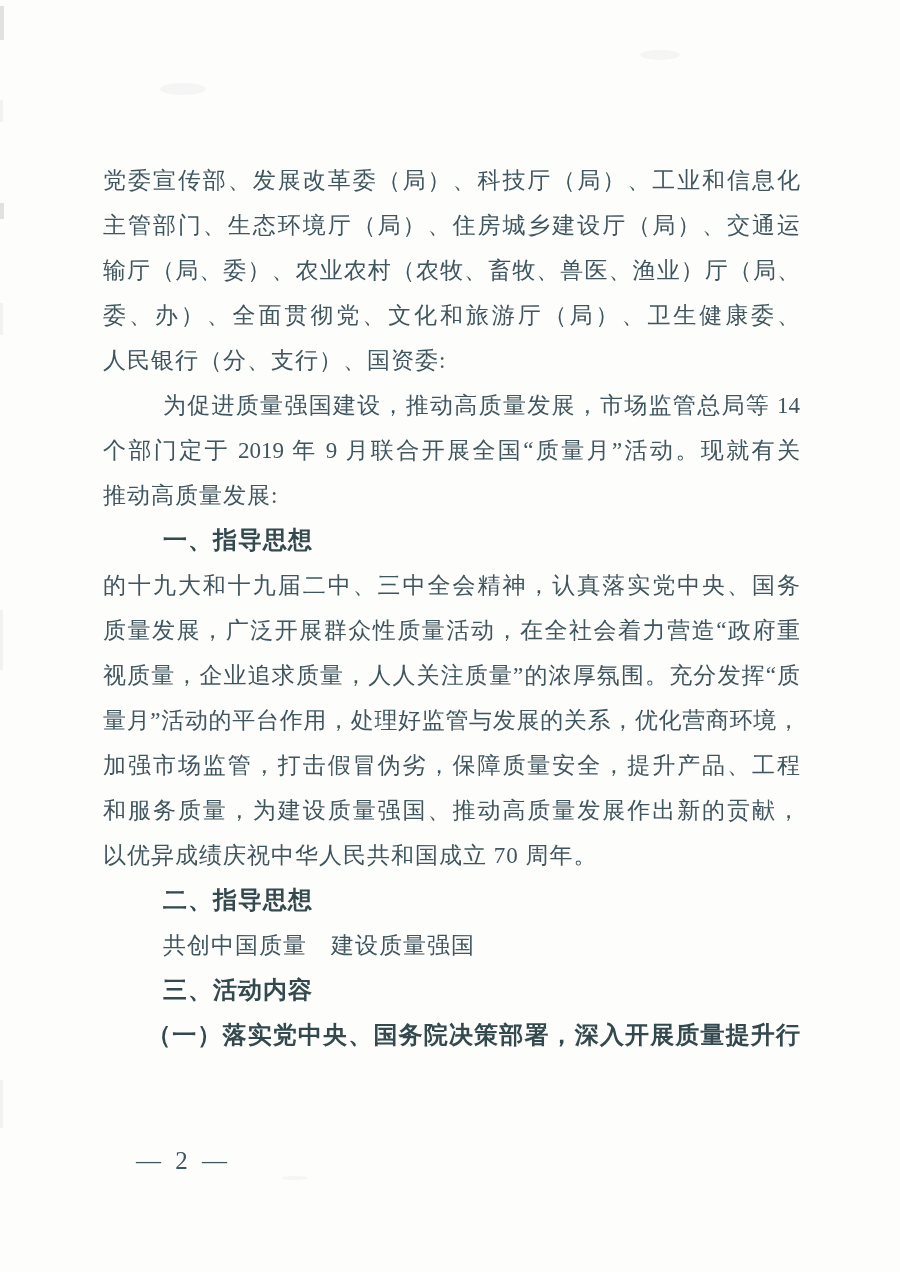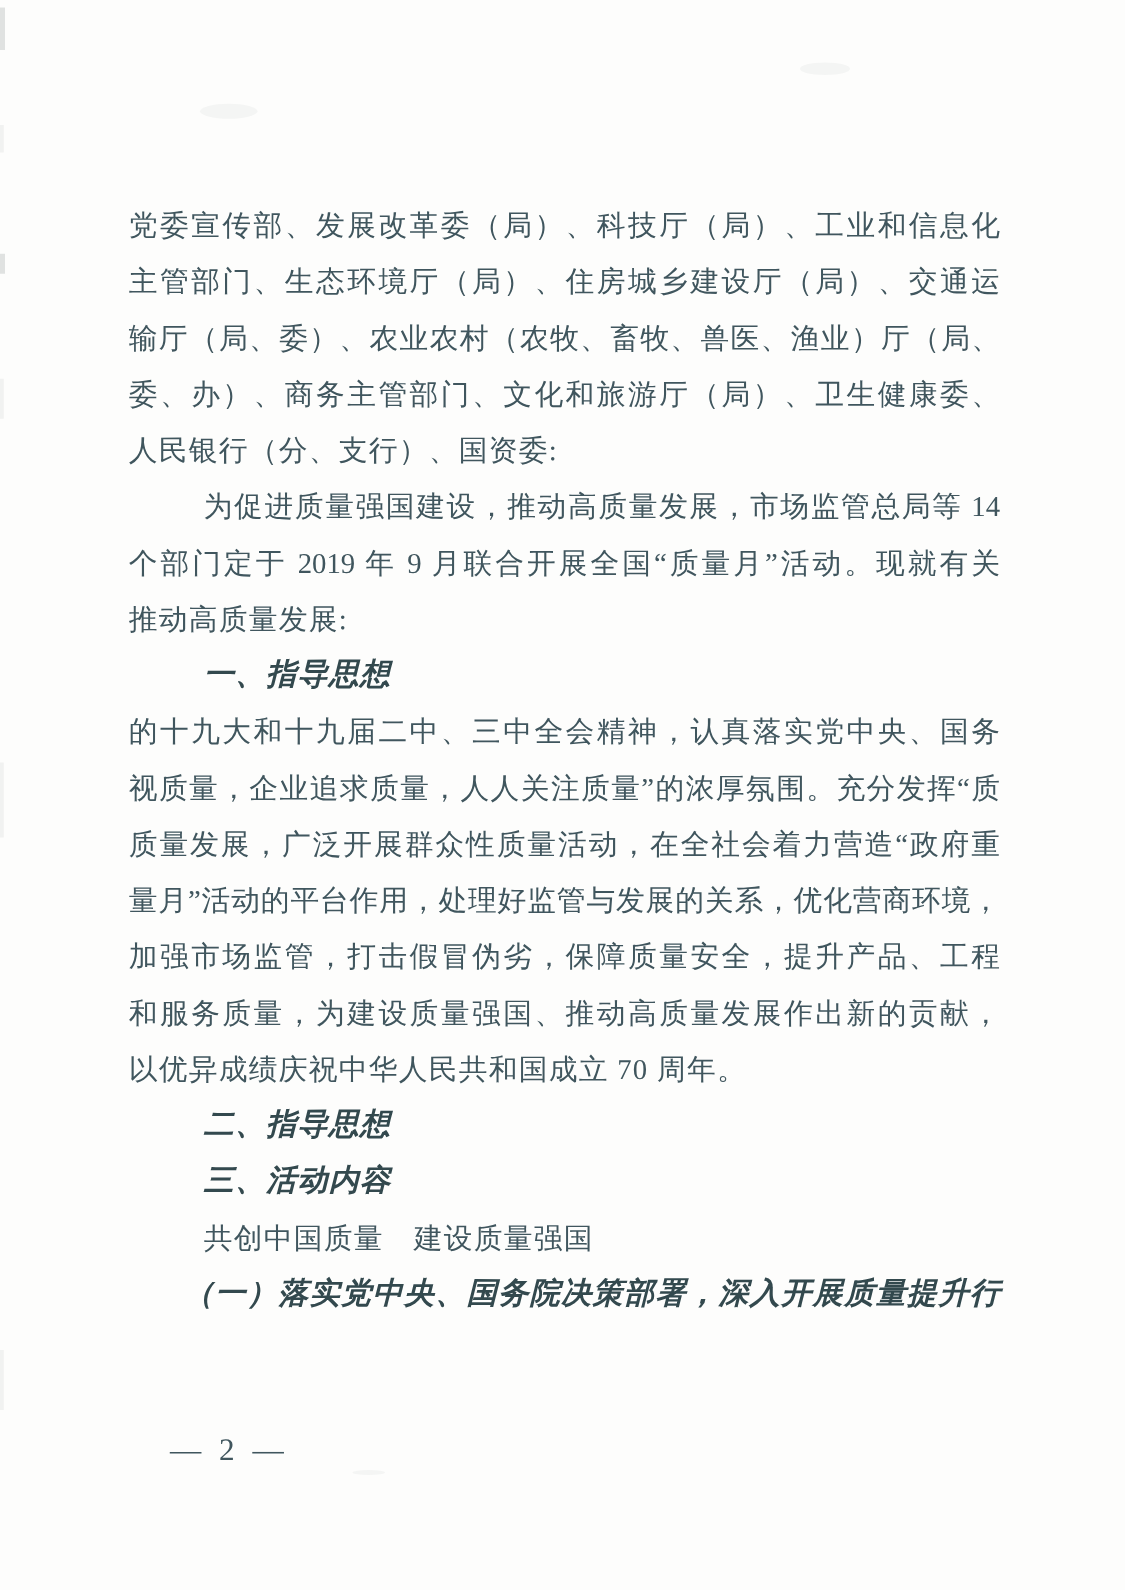--- a/index.html
+++ b/index.html
@@ -27,21 +27,20 @@
     white-space:normal;
     letter-spacing:normal;
     text-align:justify;
     text-align-last:justify;
     text-justify:inter-character;
   }
   .line.bold{
     font-weight:bold;
     font-size:24px;
     color:var(--heading-color,#33494e);
-    font-style:italic;
   }
   .indent-std{padding-left:60px;}
   .indent-paren{padding-left:44px;}
   .pagenum{
     position:absolute;
     left:136px;top:1138px;
     height:45px;line-height:45px;
     font-size:25px;
     letter-spacing:4px;
     color:var(--text-color,#42585f);
@@ -62,34 +61,34 @@
   <div class="artifact faint" style="left:0;top:610px;width:3px;height:60px;"></div>
   <div class="artifact faint" style="left:0;top:1080px;width:3px;height:48px;"></div>
   <div class="smudge" style="left:160px;top:83px;width:46px;height:12px;"></div>
   <div class="smudge" style="left:640px;top:50px;width:40px;height:10px;"></div>
   <div class="smudge" style="left:282px;top:1176px;width:26px;height:4px;"></div>
 
   <div class="textcol">
       <div class="line justify">党委宣传部、发展改革委（局）、科技厅（局）、工业和信息化</div>
       <div class="line justify">主管部门、生态环境厅（局）、住房城乡建设厅（局）、交通运</div>
       <div class="line justify">输厅（局、委）、农业农村（农牧、畜牧、兽医、渔业）厅（局、</div>
-      <div class="line justify">委、办）、商务主管部门、文化和旅游厅（局）、卫生健康委、</div>
+      <div class="line justify">委、办）、全面贯彻党、文化和旅游厅（局）、卫生健康委、</div>
       <div class="line">人民银行（分、支行）、国资委:</div>
       <div class="line justify indent-std">为促进质量强国建设，推动高质量发展，市场监管总局等 14</div>
       <div class="line justify">个部门定于 2019 年 9 月联合开展全国“质量月”活动。现就有关</div>
       <div class="line">推动高质量发展:</div>
       <div class="line bold indent-std">一、指导思想</div>
       <div class="line justify">的十九大和十九届二中、三中全会精神，认真落实党中央、国务</div>
+      <div class="line justify">质量发展，广泛开展群众性质量活动，在全社会着力营造“政府重</div>
       <div class="line justify">视质量，企业追求质量，人人关注质量”的浓厚氛围。充分发挥“质</div>
-      <div class="line justify">质量发展，广泛开展群众性质量活动，在全社会着力营造“政府重</div>
       <div class="line justify">量月”活动的平台作用，处理好监管与发展的关系，优化营商环境，</div>
       <div class="line justify">加强市场监管，打击假冒伪劣，保障质量安全，提升产品、工程</div>
       <div class="line justify">和服务质量，为建设质量强国、推动高质量发展作出新的贡献，</div>
       <div class="line">以优异成绩庆祝中华人民共和国成立 70 周年。</div>
       <div class="line bold indent-std">二、指导思想</div>
+      <div class="line indent-std">共创中国质量　建设质量强国</div>
       <div class="line bold indent-std">三、活动内容</div>
-      <div class="line indent-std">共创中国质量　建设质量强国</div>
       <div class="line bold justify indent-paren">（一）落实党中央、国务院决策部署，深入开展质量提升行</div>
     </div>
 
   <div class="pagenum">— 2 —</div>
 
 </div>
 
 </body></html>

